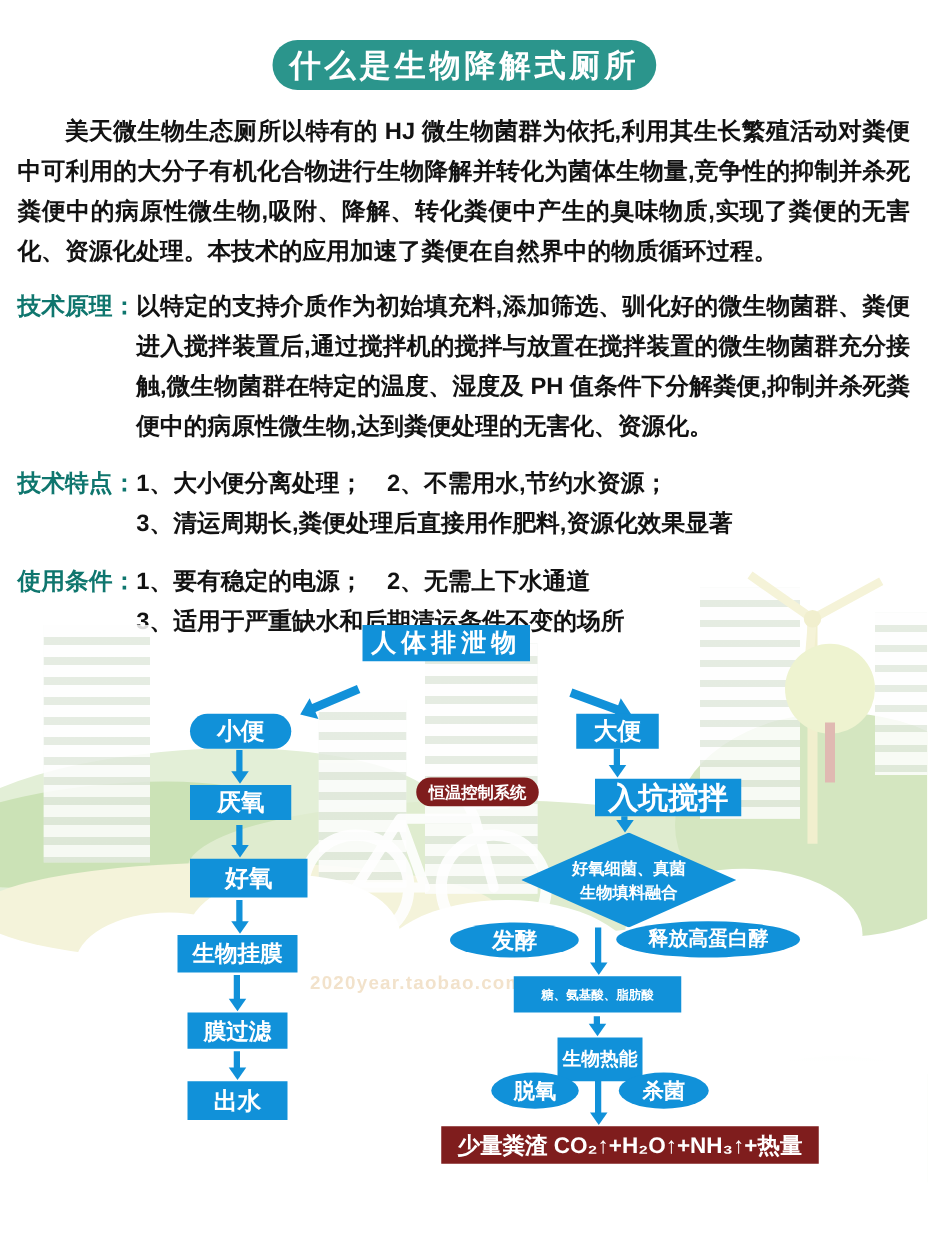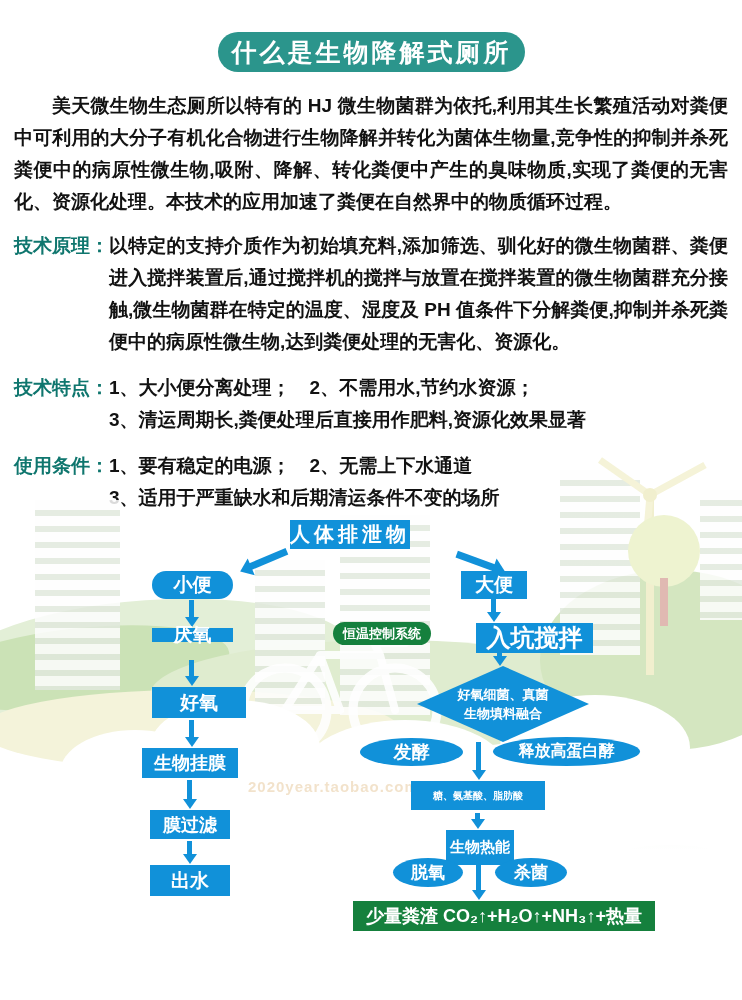--- a/index.html
+++ b/index.html
@@ -33,24 +33,24 @@
   .trunk{position:absolute;background:#e0b9b2;}
   .crown{position:absolute;background:#eef3d0;border-radius:50%;}
   .watermark{position:absolute;left:248px;top:778px;font-size:15px;font-weight:bold;
         color:#eed9ba;letter-spacing:1px;opacity:.75;}
 
   
   .fnode{position:absolute;background:#1191d9;color:#fff;font-weight:bold;font-size:19px;
         display:flex;align-items:center;justify-content:center;text-align:center;}
   .pill{border-radius:15px;}
   .ellipse{border-radius:50%;}
-  .lightblue{background:#15803d;}
-  .root{left:290px;top:520px;width:120px;height:29px;letter-spacing:4px;font-size:20px;}
+  .lightblue{background:#7f1d1d;}
+  .root{left:290px;top:500px;width:134px;height:29px;letter-spacing:4px;font-size:20px;}
   .urine{left:152px;top:571px;width:81px;height:28px;}
-  .anaer{left:152px;top:628px;width:81px;height:14px;}
+  .anaer{left:152px;top:628px;width:81px;height:28px;}
   .aerob{left:152px;top:687px;width:94px;height:31px;}
   .biofilm{left:142px;top:748px;width:96px;height:30px;font-size:18px;}
   .memfil{left:150px;top:810px;width:80px;height:29px;font-size:18px;}
   .outwater{left:150px;top:865px;width:80px;height:31px;}
   .feces{left:461px;top:571px;width:66px;height:28px;}
   .tempctl{left:333px;top:622px;width:98px;height:23px;font-size:13px;border-radius:12px;}
   .pitmix{left:476px;top:623px;width:117px;height:30px;font-size:24px;}
   .diamond{left:417px;top:666px;width:172px;height:76px;font-size:13px;line-height:19px;
         flex-direction:column;clip-path:polygon(50% 0,100% 50%,50% 100%,0 50%);}
   .ferment{left:360px;top:738px;width:103px;height:28px;font-size:18px;}

